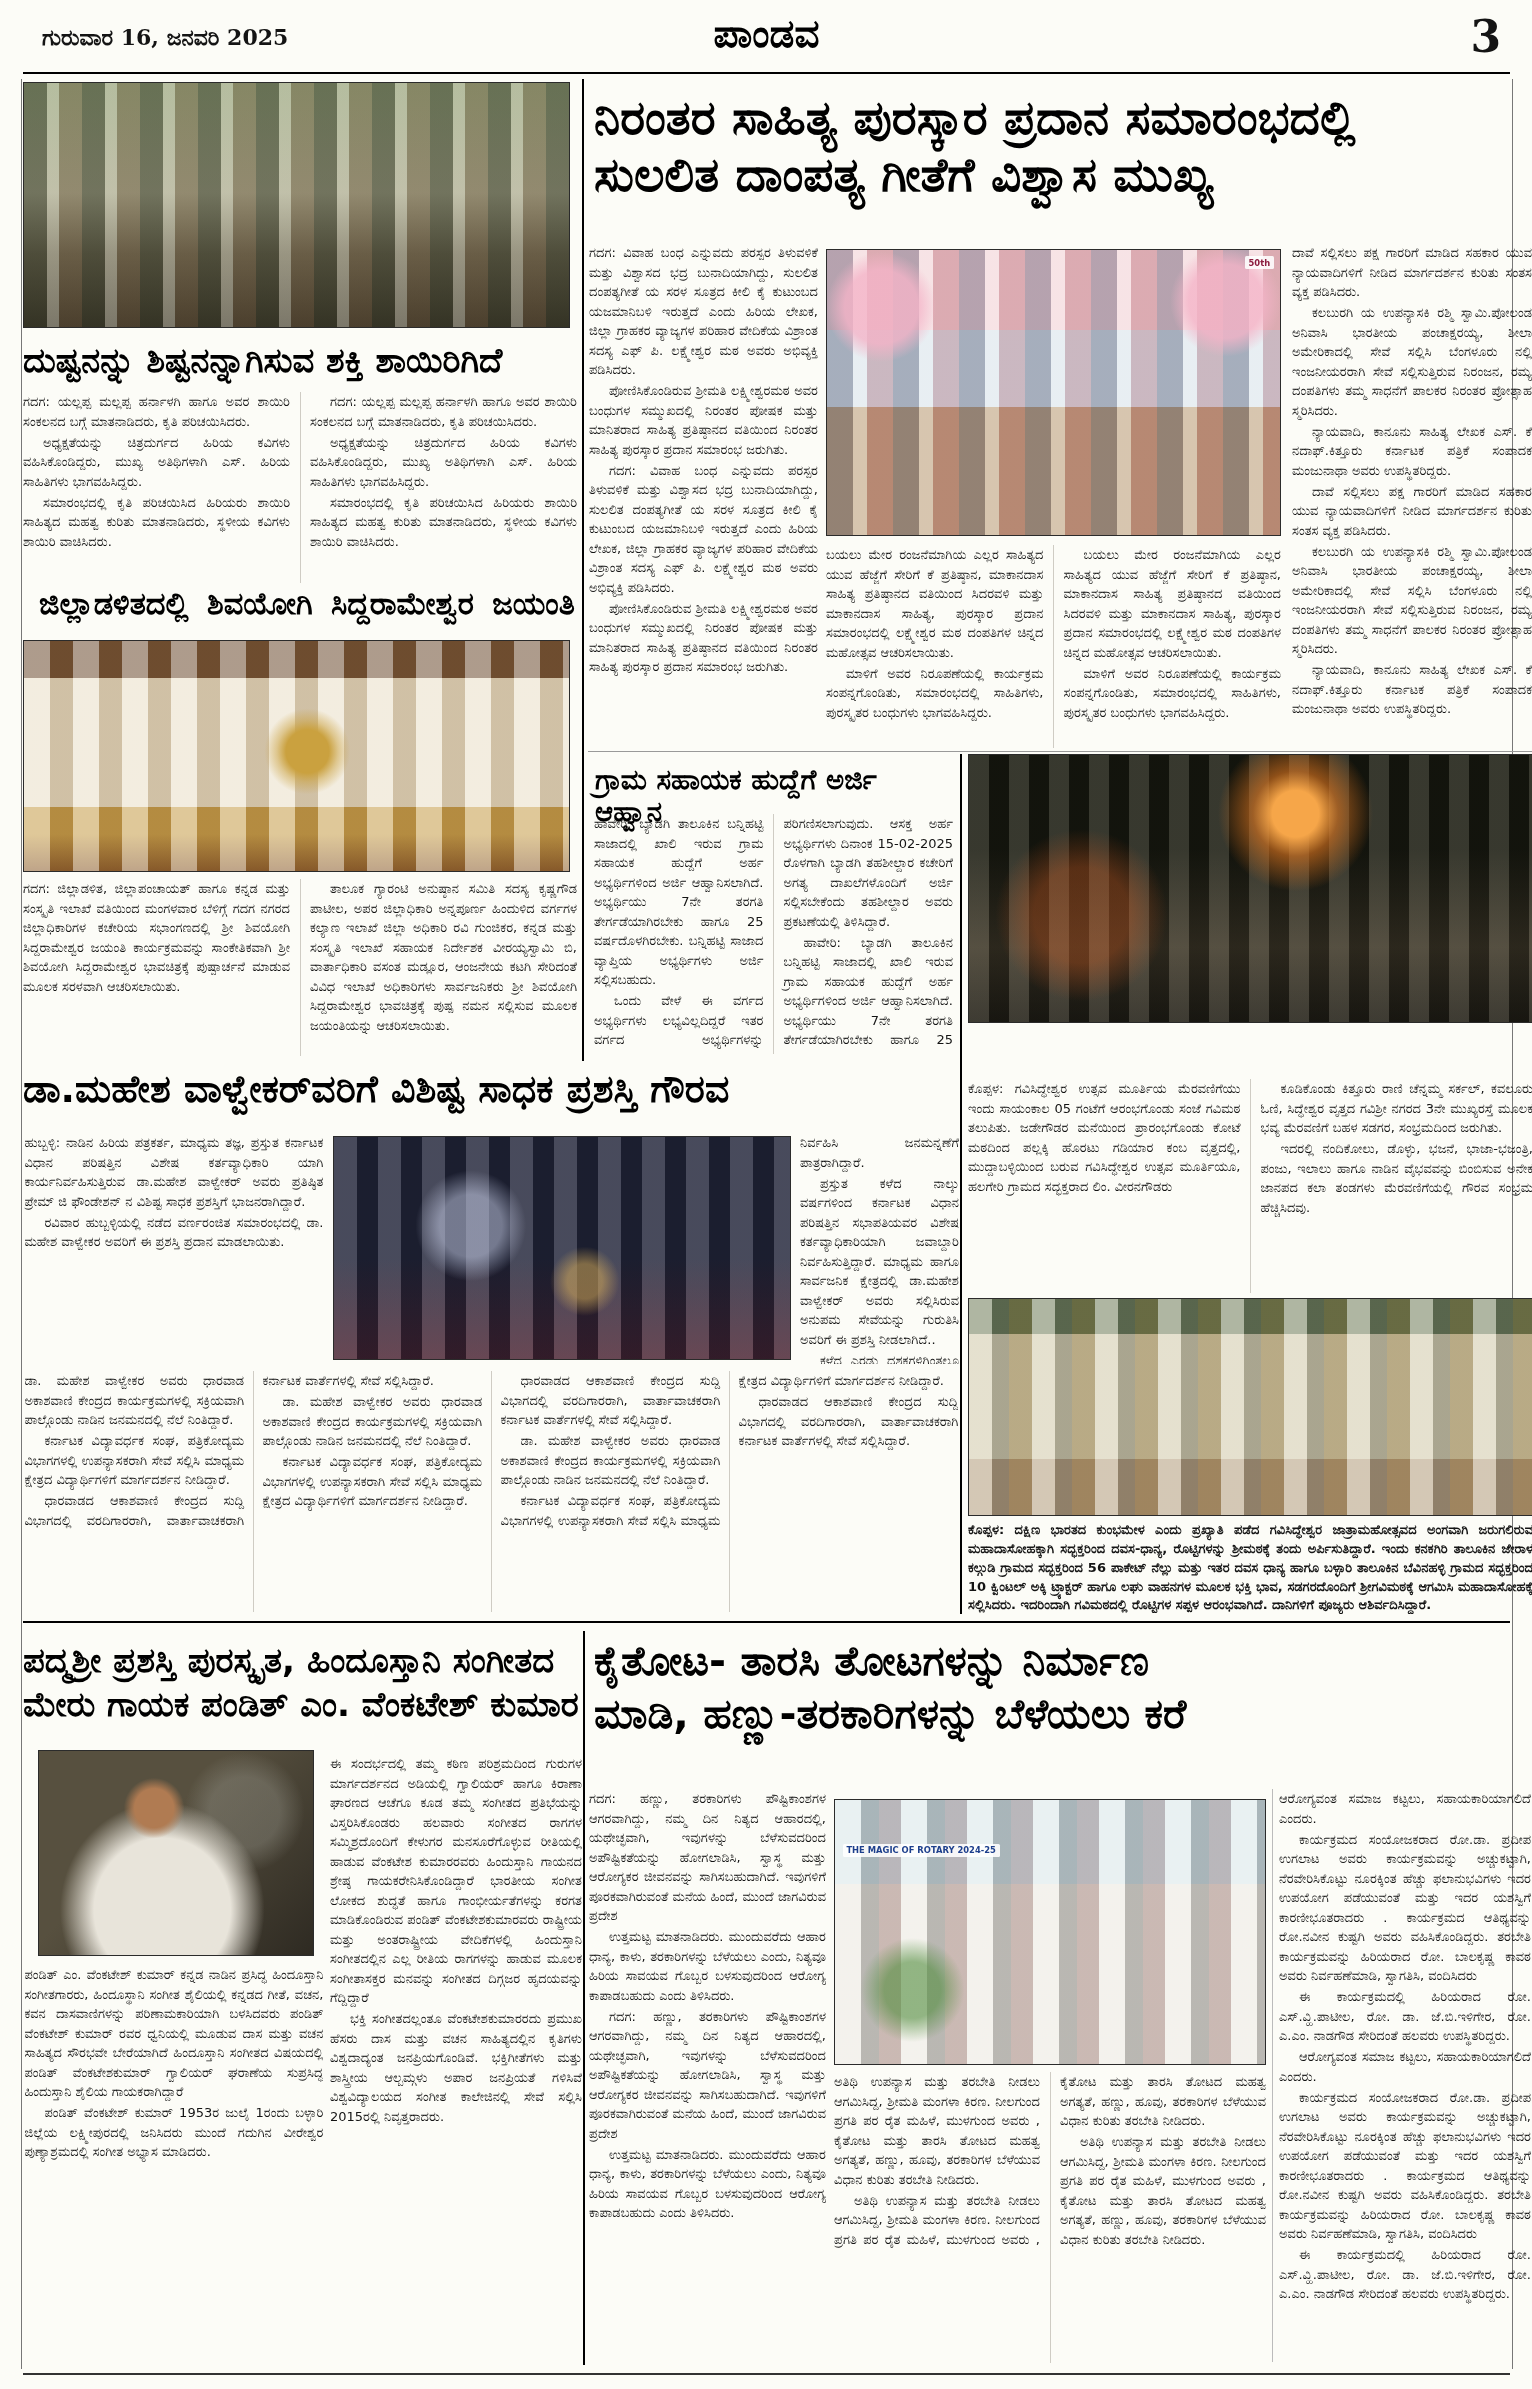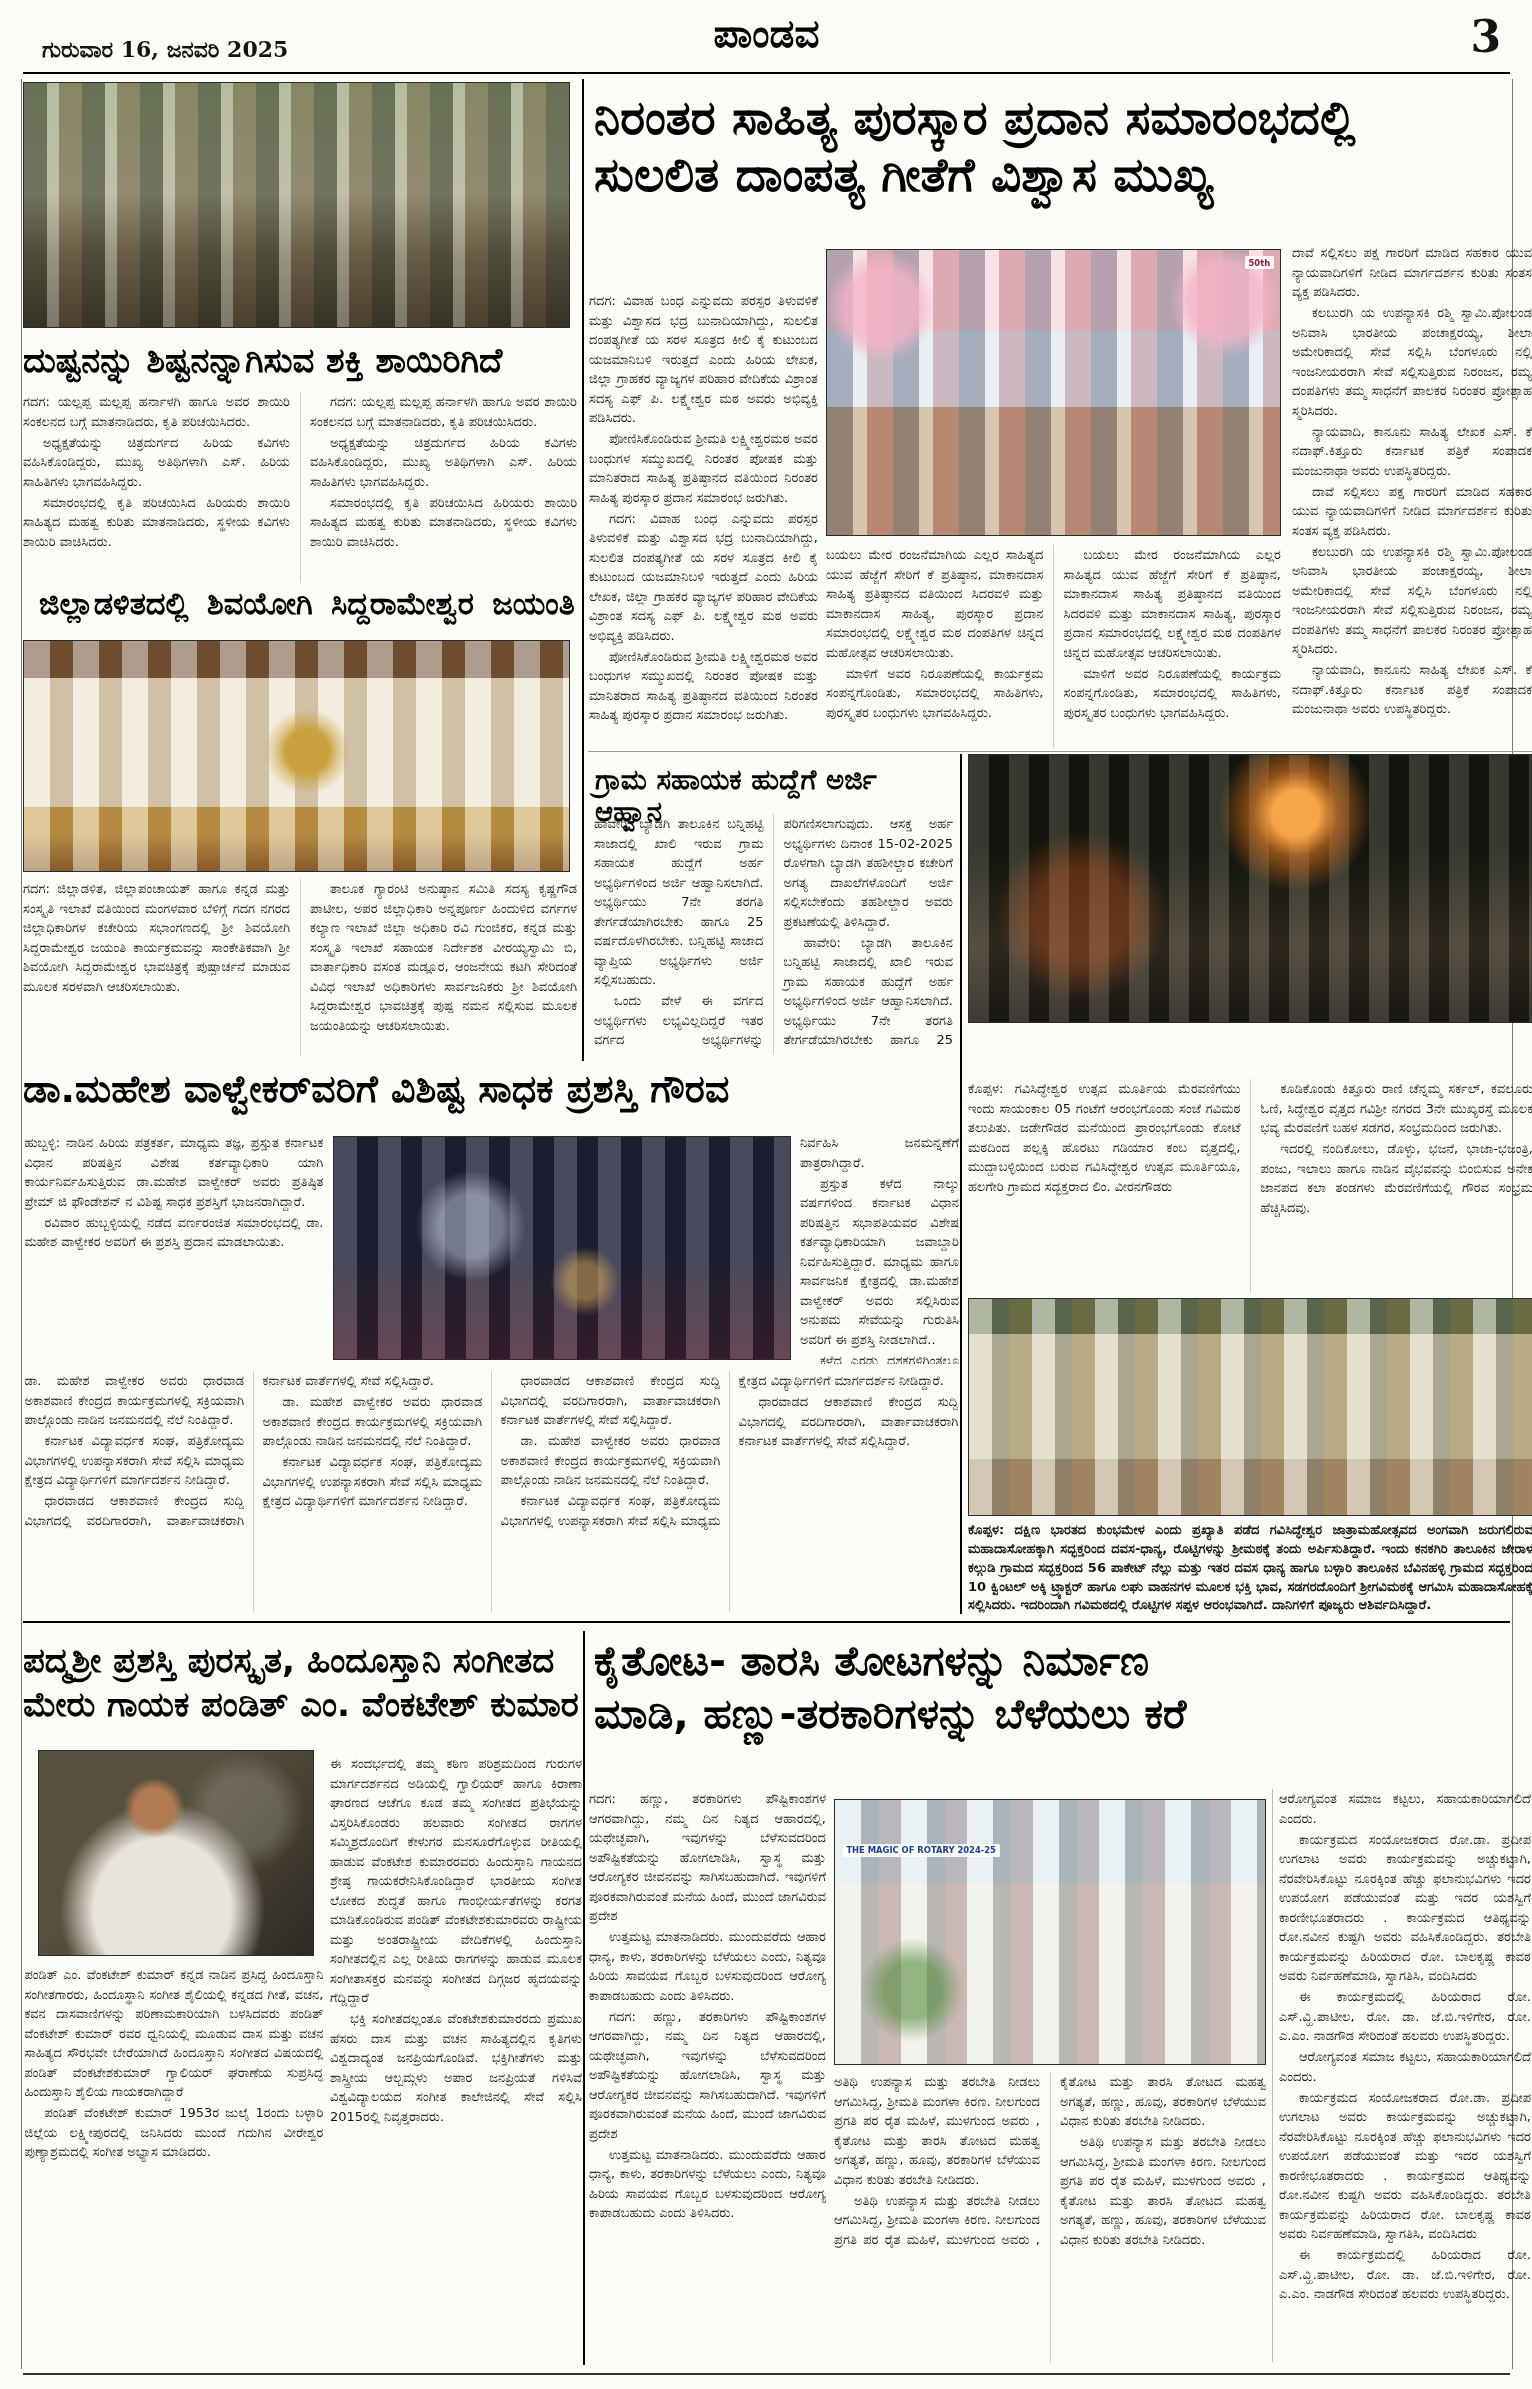--- a/index.html
+++ b/index.html
@@ -11,21 +11,21 @@
   .body-text{font-size:13px;line-height:1.5;text-align:justify;overflow:hidden;}
   .col2{column-count:2;column-gap:20px;column-rule:0.8px solid #cfccc4;}
   .col4{column-count:4;column-gap:18.3px;column-rule:0.8px solid #cfccc4;}
   .para{margin:0 0 1.5px 0;text-indent:20px;}
   .para:first-child{text-indent:0;}
   .photo{border:0.8px solid #2b2b2b;box-sizing:border-box;}
   .caption{font-weight:700;font-size:13px;line-height:1.45;text-align:justify;overflow:hidden;}
   .chip{position:absolute;background:rgba(255,255,255,.88);color:#1d3f8c;font-weight:700;
         font-size:8.4px;padding:1.5px 3.8px;border-radius:1.5px;line-height:1.2;}
   .masthead{font-weight:900;font-size:39px;text-align:center;color:#000;}
-  .datebox{font-weight:700;font-size:22px;font-family:"DejaVu Serif","Liberation Serif",serif;margin-top:12px;}
+  .datebox{font-weight:700;font-size:22px;font-family:"DejaVu Serif","Liberation Serif",serif;}
   .pagenum{font-weight:700;font-size:44px;font-family:"DejaVu Serif","Liberation Serif",serif;}
 </style>
 </head>
 <body>
 
 <div id="page">
 
   <div class="abs datebox" style="left:42px;top:24.4px;">ಗುರುವಾರ 16, ಜನವರಿ 2025</div>
   <div class="abs masthead" style="left:0;right:0;top:10.7px;">ಪಾಂಡವ</div>
   <div class="abs pagenum" style="right:32px;top:10.7px;">3</div>
@@ -60,21 +60,21 @@
       <p class="para">ತಾಲೂಕ ಗ್ಯಾರಂಟಿ ಅನುಷ್ಠಾನ ಸಮಿತಿ ಸದಸ್ಯ ಕೃಷ್ಣಗೌಡ ಪಾಟೀಲ, ಅಪರ ಜಿಲ್ಲಾಧಿಕಾರಿ ಅನ್ನಪೂರ್ಣ ಹಿಂದುಳಿದ ವರ್ಗಗಳ ಕಲ್ಯಾಣ ಇಲಾಖೆ ಜಿಲ್ಲಾ ಅಧಿಕಾರಿ ರವಿ ಗುಂಜಿಕರ, ಕನ್ನಡ ಮತ್ತು ಸಂಸ್ಕೃತಿ ಇಲಾಖೆ ಸಹಾಯಕ ನಿರ್ದೇಶಕ ವೀರಯ್ಯಸ್ವಾಮಿ ಬಿ, ವಾರ್ತಾಧಿಕಾರಿ ವಸಂತ ಮಡ್ಲೂರ, ಆಂಜನೇಯ ಕಟಗಿ ಸೇರಿದಂತೆ ವಿವಿಧ ಇಲಾಖೆ ಅಧಿಕಾರಿಗಳು ಸಾರ್ವಜನಿಕರು ಶ್ರೀ ಶಿವಯೋಗಿ ಸಿದ್ದರಾಮೇಶ್ವರ ಭಾವಚಿತ್ರಕ್ಕೆ ಪುಷ್ಪ ನಮನ ಸಲ್ಲಿಸುವ ಮೂಲಕ ಜಯಂತಿಯನ್ನು ಆಚರಿಸಲಾಯಿತು.</p>
     </div>
 
   <div class="abs rule" style="left:582px;top:79px;width:2.3px;height:982px;"></div>
 
   <div class="abs hl" style="left:594px;top:89px;width:936px;font-size:47px;line-height:1.22;">
     <div>ನಿರಂತರ ಸಾಹಿತ್ಯ ಪುರಸ್ಕಾರ ಪ್ರದಾನ ಸಮಾರಂಭದಲ್ಲಿ</div>
     <div>ಸುಲಲಿತ ದಾಂಪತ್ಯ ಗೀತೆಗೆ ವಿಶ್ವಾಸ ಮುಖ್ಯ</div>
   </div>
 
-  <div class="abs body-text" style="left:589px;top:243px;width:229px;height:505px;margin-top:48px;">
+  <div class="abs body-text" style="left:589px;top:243px;width:229px;height:505px;">
       <p class="para">ಗದಗ: ವಿವಾಹ ಬಂಧ ಎನ್ನುವದು ಪರಸ್ಪರ ತಿಳುವಳಿಕೆ ಮತ್ತು ವಿಶ್ವಾಸದ ಭದ್ರ ಬುನಾದಿಯಾಗಿದ್ದು, ಸುಲಲಿತ ದಂಪತ್ಯಗೀತೆ ಯ ಸರಳ ಸೂತ್ರದ ಕೀಲಿ ಕೈ ಕುಟುಂಬದ ಯಜಮಾನಿಬಳಿ ಇರುತ್ತದೆ ಎಂದು ಹಿರಿಯ ಲೇಖಕ, ಜಿಲ್ಲಾ ಗ್ರಾಹಕರ ವ್ಯಾಜ್ಯಗಳ ಪರಿಹಾರ ವೇದಿಕೆಯ ವಿಶ್ರಾಂತ ಸದಸ್ಯ ಎಫ್ ಪಿ. ಲಕ್ಷ್ಮೇಶ್ವರ ಮಠ ಅವರು ಅಭಿವ್ಯಕ್ತಿ ಪಡಿಸಿದರು.</p>
       <p class="para">ಪೋಣಿಸಿಕೊಂಡಿರುವ ಶ್ರೀಮತಿ ಲಕ್ಷ್ಮೀಶ್ವರಮಠ ಅವರ ಬಂಧುಗಳ ಸಮ್ಮುಖದಲ್ಲಿ ನಿರಂತರ ಪೋಷಕ ಮತ್ತು ಮಾನಿತರಾದ ಸಾಹಿತ್ಯ ಪ್ರತಿಷ್ಠಾನದ ವತಿಯಿಂದ ನಿರಂತರ ಸಾಹಿತ್ಯ ಪುರಸ್ಕಾರ ಪ್ರದಾನ ಸಮಾರಂಭ ಜರುಗಿತು.</p>
       <p class="para">ಗದಗ: ವಿವಾಹ ಬಂಧ ಎನ್ನುವದು ಪರಸ್ಪರ ತಿಳುವಳಿಕೆ ಮತ್ತು ವಿಶ್ವಾಸದ ಭದ್ರ ಬುನಾದಿಯಾಗಿದ್ದು, ಸುಲಲಿತ ದಂಪತ್ಯಗೀತೆ ಯ ಸರಳ ಸೂತ್ರದ ಕೀಲಿ ಕೈ ಕುಟುಂಬದ ಯಜಮಾನಿಬಳಿ ಇರುತ್ತದೆ ಎಂದು ಹಿರಿಯ ಲೇಖಕ, ಜಿಲ್ಲಾ ಗ್ರಾಹಕರ ವ್ಯಾಜ್ಯಗಳ ಪರಿಹಾರ ವೇದಿಕೆಯ ವಿಶ್ರಾಂತ ಸದಸ್ಯ ಎಫ್ ಪಿ. ಲಕ್ಷ್ಮೇಶ್ವರ ಮಠ ಅವರು ಅಭಿವ್ಯಕ್ತಿ ಪಡಿಸಿದರು.</p>
       <p class="para">ಪೋಣಿಸಿಕೊಂಡಿರುವ ಶ್ರೀಮತಿ ಲಕ್ಷ್ಮೀಶ್ವರಮಠ ಅವರ ಬಂಧುಗಳ ಸಮ್ಮುಖದಲ್ಲಿ ನಿರಂತರ ಪೋಷಕ ಮತ್ತು ಮಾನಿತರಾದ ಸಾಹಿತ್ಯ ಪ್ರತಿಷ್ಠಾನದ ವತಿಯಿಂದ ನಿರಂತರ ಸಾಹಿತ್ಯ ಪುರಸ್ಕಾರ ಪ್ರದಾನ ಸಮಾರಂಭ ಜರುಗಿತು.</p>
     </div>
 
   <div class="abs photo" style="left:826px;top:249px;width:455px;height:287px;
        background:
          radial-gradient(circle at 12% 20%, rgba(244,180,200,.8) 0 8%, transparent 12%),
          radial-gradient(circle at 88% 18%, rgba(244,180,200,.8) 0 8%, transparent 12%),

